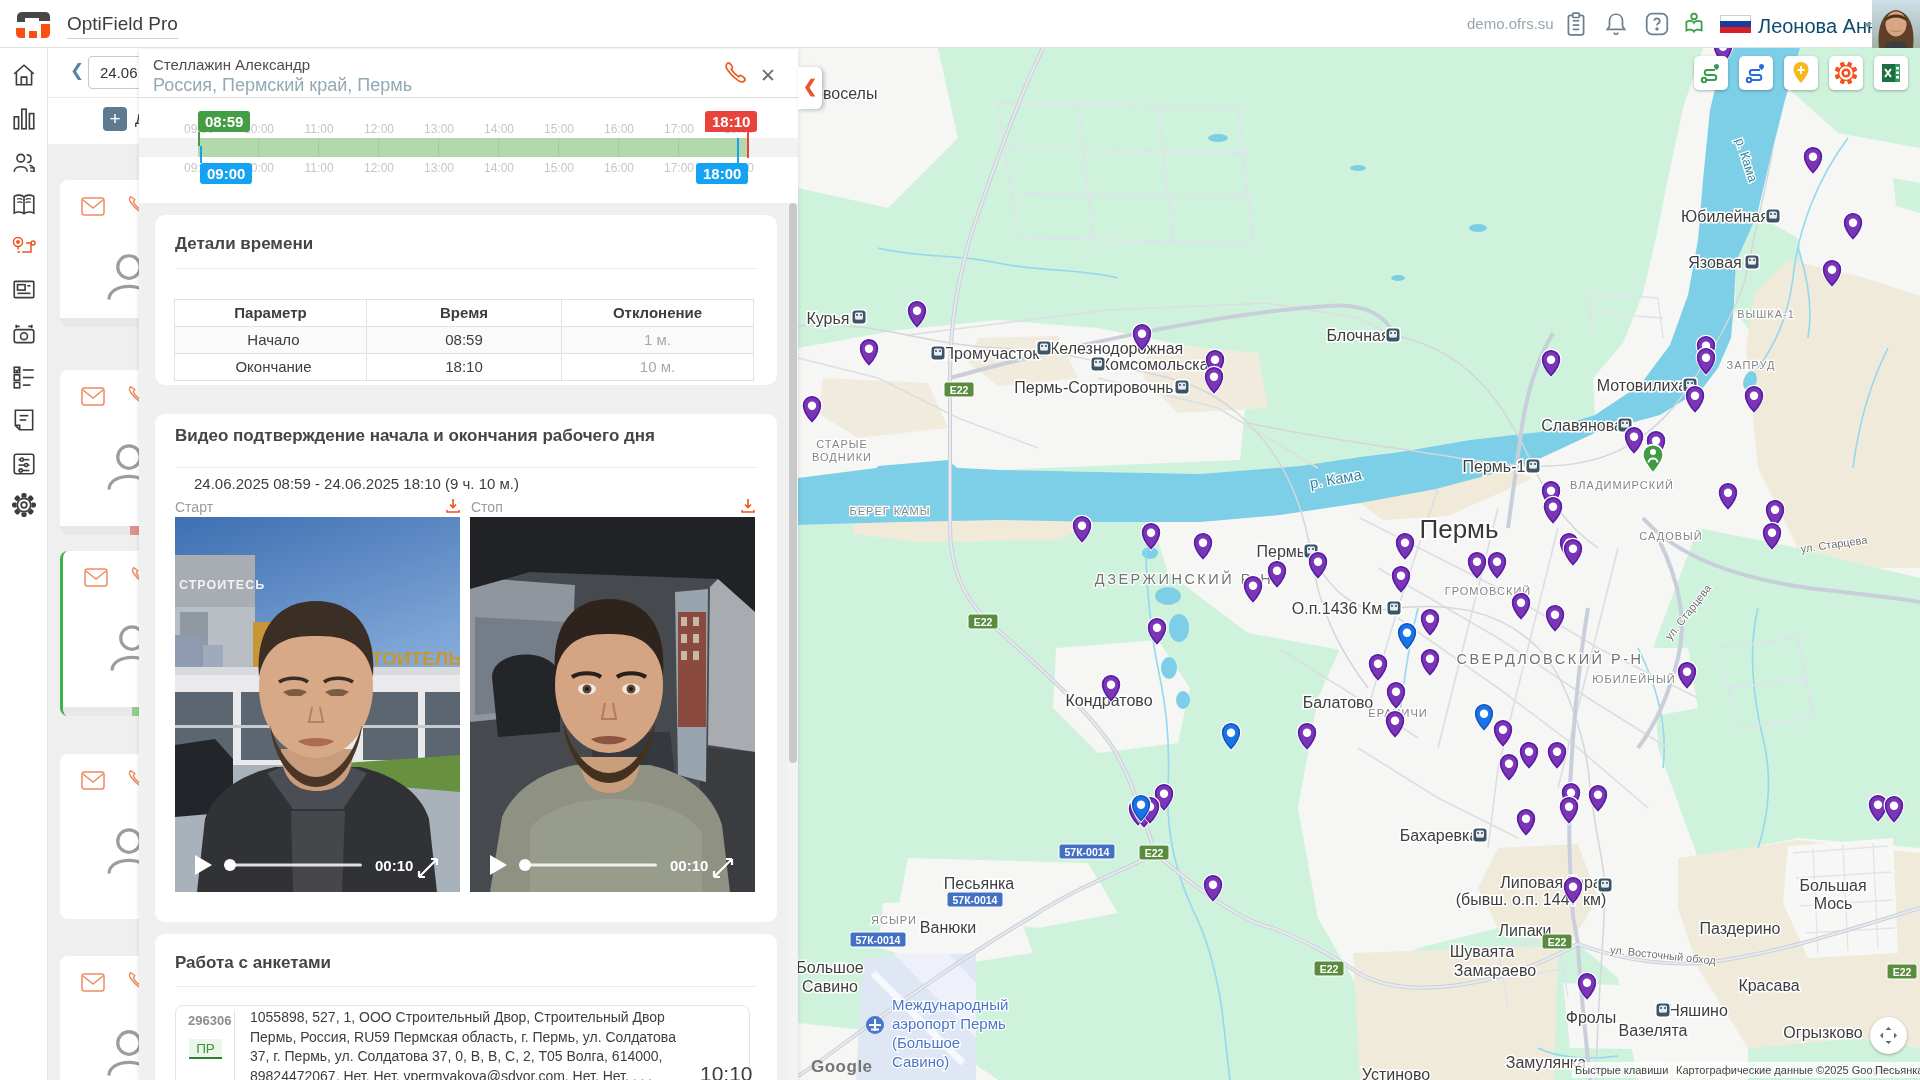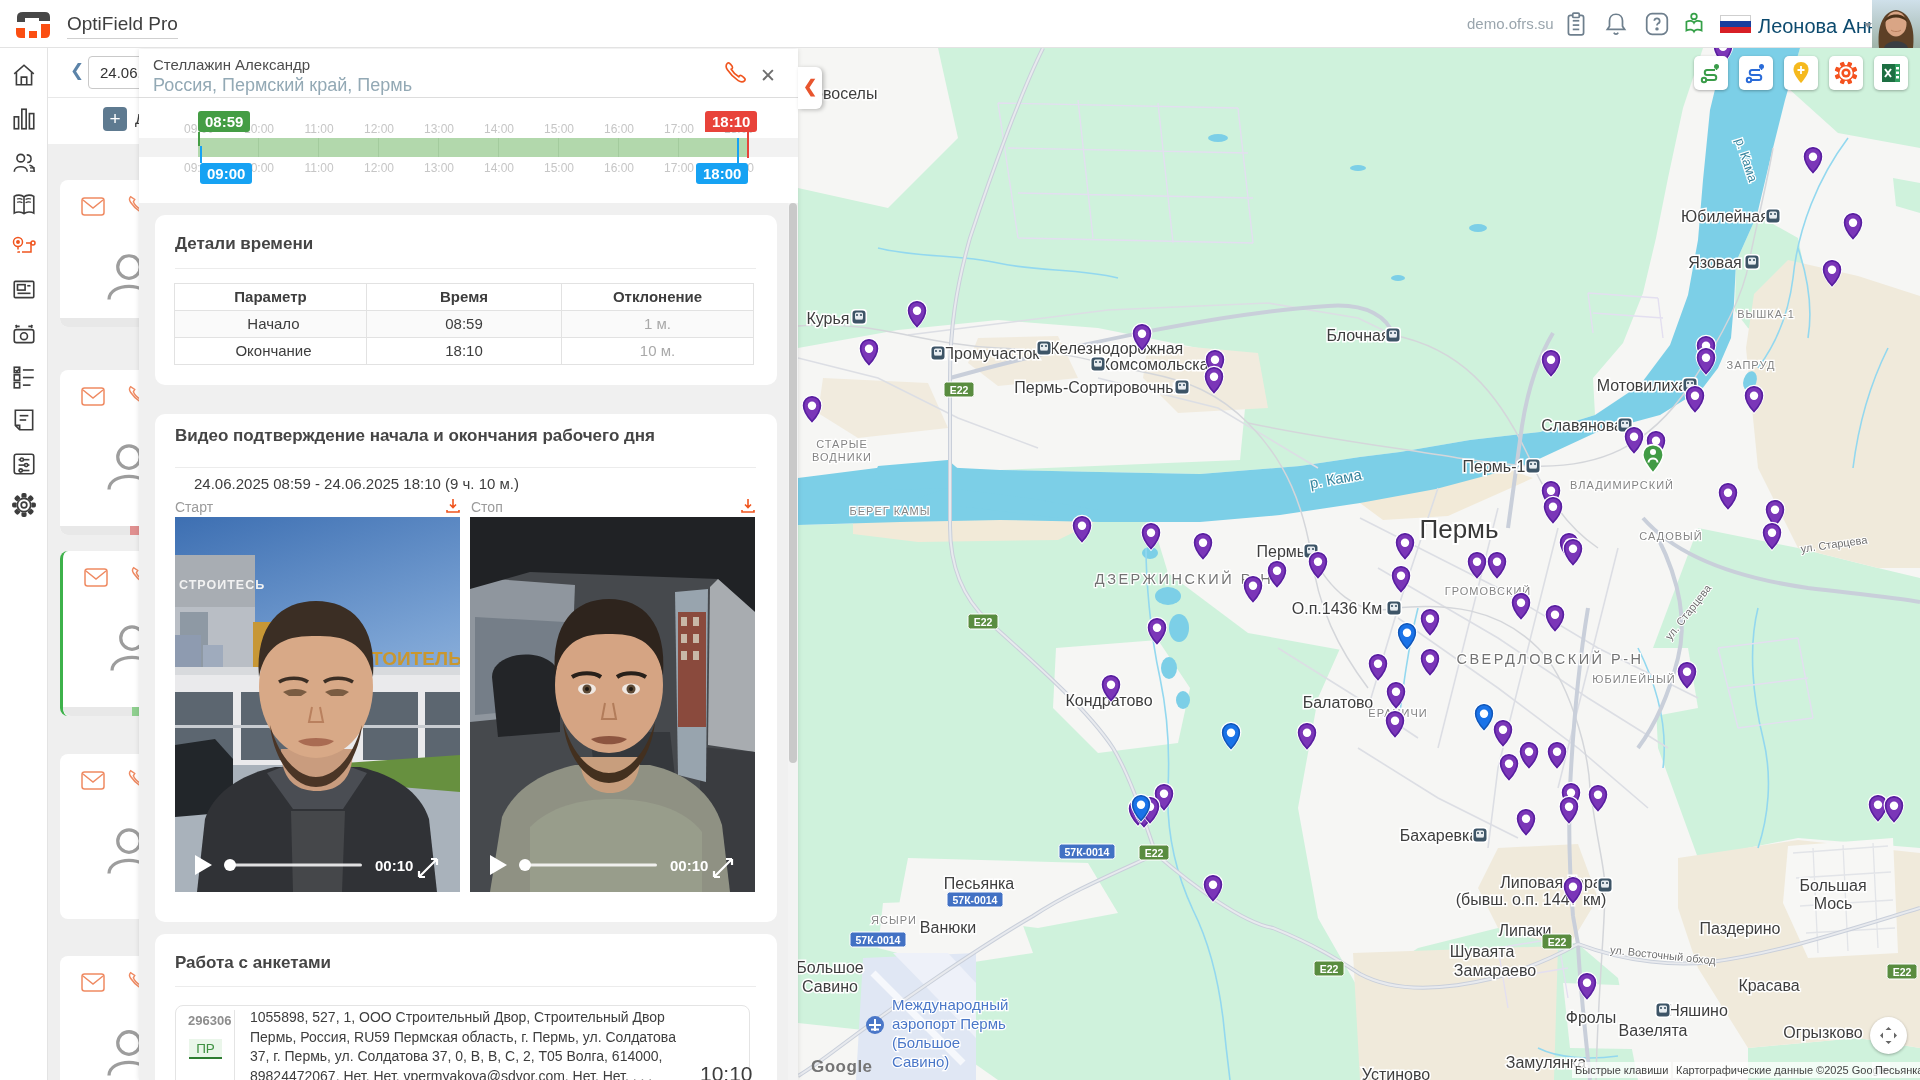--- a/index.html
+++ b/index.html
@@ -55,21 +55,21 @@
 #tblue1 { left:61px; top:25px; background:#16a2f3; }
 #tblue2 { left:557px; top:25px; background:#16a2f3; }
 #pbody { position:absolute; left:0; top:154px; width:649px; height:877px; background:#f0f0f0; overflow:hidden; }
 .card { position:absolute; left:16px; width:622px; background:#fff; border-radius:10px; }
 .chead { position:absolute; left:20px; top:19px; font-size:17px; font-weight:bold; color:#454545; }
 .cdiv { position:absolute; left:20px; width:581px; height:1px; background:#ececec; top:53px;}
 #scrollbar { position:absolute; left:649px; top:154px; width:10px; height:877px; background:#f3f3f3; }
 #sthumb { position:absolute; left:1px; top:0px; width:8px; height:560px; background:#c9c9c9; border-radius:4px;}
 
 
-#ttable { position:absolute; left:19px; top:68px; width:580px; border-collapse:collapse; font-size:15px; color:#3d3d3d;}
+#ttable { position:absolute; left:19px; top:84px; width:580px; border-collapse:collapse; font-size:15px; color:#3d3d3d;}
 #ttable th { font-weight:bold; border:1px solid #e2e2e2; height:26px; line-height:26px; padding:0; text-align:center; background:#fff; font-size:15px;}
 #ttable td { border:1px solid #e2e2e2; height:26px; line-height:26px; padding:0; text-align:center; }
 #ttable td:first-child { text-align:center; padding-left:6px; }
 #ttable .dev { color:#a9a9a9; }
 #ttable tr.odd td { background:#fafafa; }
 
 
 #vdate { position:absolute; left:20px; top:61px; font-size:15px; color:#3d3d3d;margin-left:19px; }
 .vlab { position:absolute; top:85px; font-size:14px; color:#9b9b9b; }
 .dl { position:absolute; top:84px; width:16px; height:16px; }

